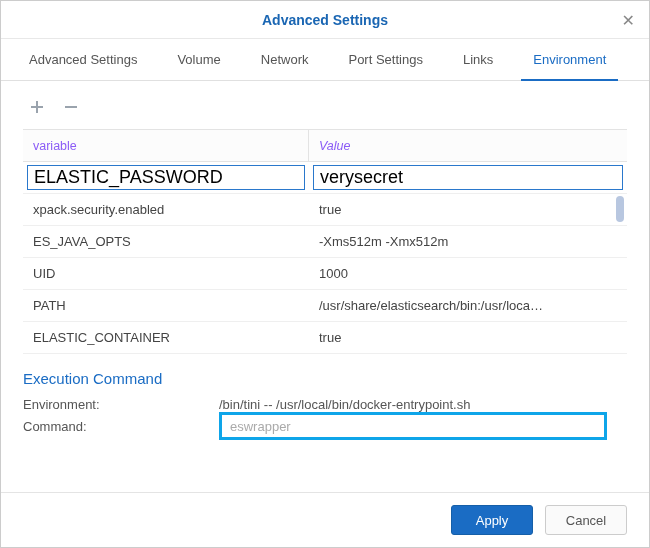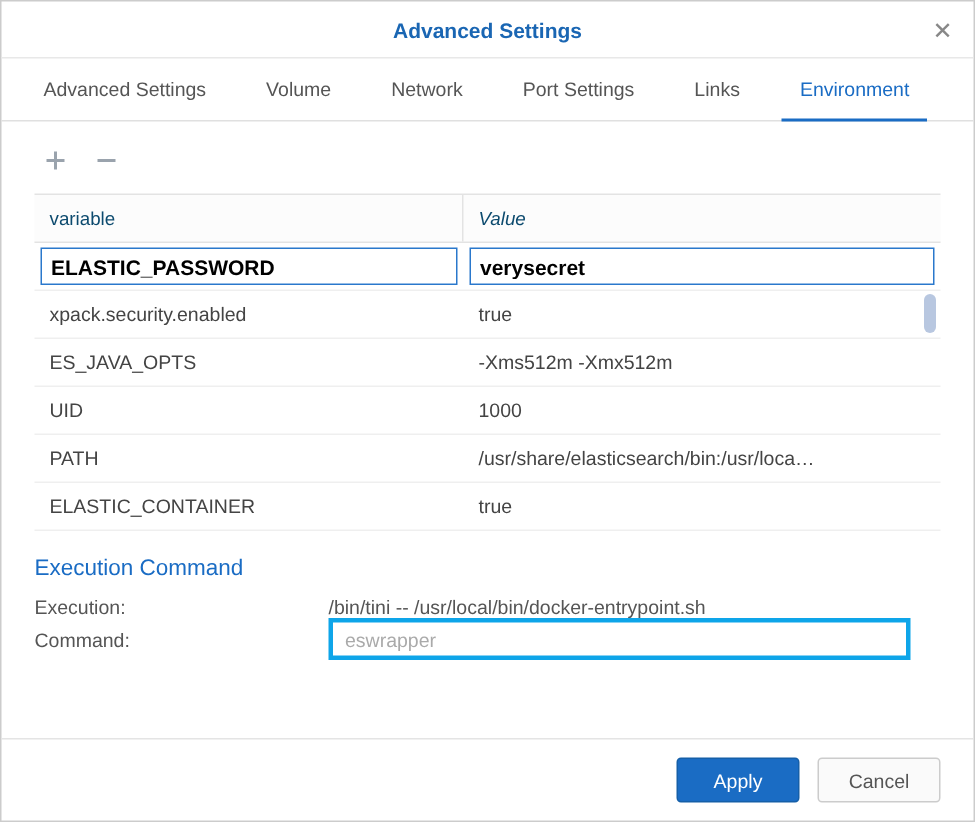--- a/index.html
+++ b/index.html
@@ -95,21 +95,21 @@
 .table-header {
   display: flex;
   background: #fcfcfc;
   border-bottom: 1px solid #e3e3e3;
   height: 32px;
 }
 .th {
   padding: 0 10px;
   display: flex;
   align-items: center;
-  color: #0c4a6e;
+  color: #8b5cf6;
   font-size: 12.5px;
 }
 .th-var { width: 286px; border-right: 1px solid #e3e3e3; }
 .th-val { flex: 1; font-style: italic; }
 .scroll-ind {
   width: 8px;
   background: #b8c7e0;
   border-radius: 4px;
   height: 26px;
   position: absolute;
@@ -131,25 +131,24 @@
   text-overflow: ellipsis;
 }
 .cell-var { width: 286px; }
 .cell-val { flex: 1; }
 .row.selected .cell { padding: 3px 4px; }
 .row.selected input {
   width: 100%;
   height: 100%;
   border: 1px solid #2a78cc;
   padding: 0 6px;
-  font-size: 14px;
+  font-size: 18px;
   font-family: inherit;
   outline: none;
   background: #fff;
-  font-weight: bold;
 }
 .section-title {
   color: #1a6cc4;
   font-size: 15px;
   margin: 16px 0 10px 0;
 }
 .form-row {
   display: flex;
   align-items: center;
   height: 34px;
@@ -267,21 +266,21 @@
           <div class="row">
             <div class="cell cell-var">ELASTIC_CONTAINER</div>
             <div class="cell cell-val">true</div>
           </div>
         </div>
     </div>
 
     <div class="section-title">Execution Command</div>
 
     <div class="form-row">
-      <div class="form-label">Execution:</div>
+      <div class="form-label">Environment:</div>
       <div class="form-value">/bin/tini -- /usr/local/bin/docker-entrypoint.sh</div>
     </div>
 
     <div class="form-row">
       <div class="form-label">Command:</div>
       <input class="form-input" type="text" placeholder="eswrapper" style="">
     </div>
 
   </div>
 

